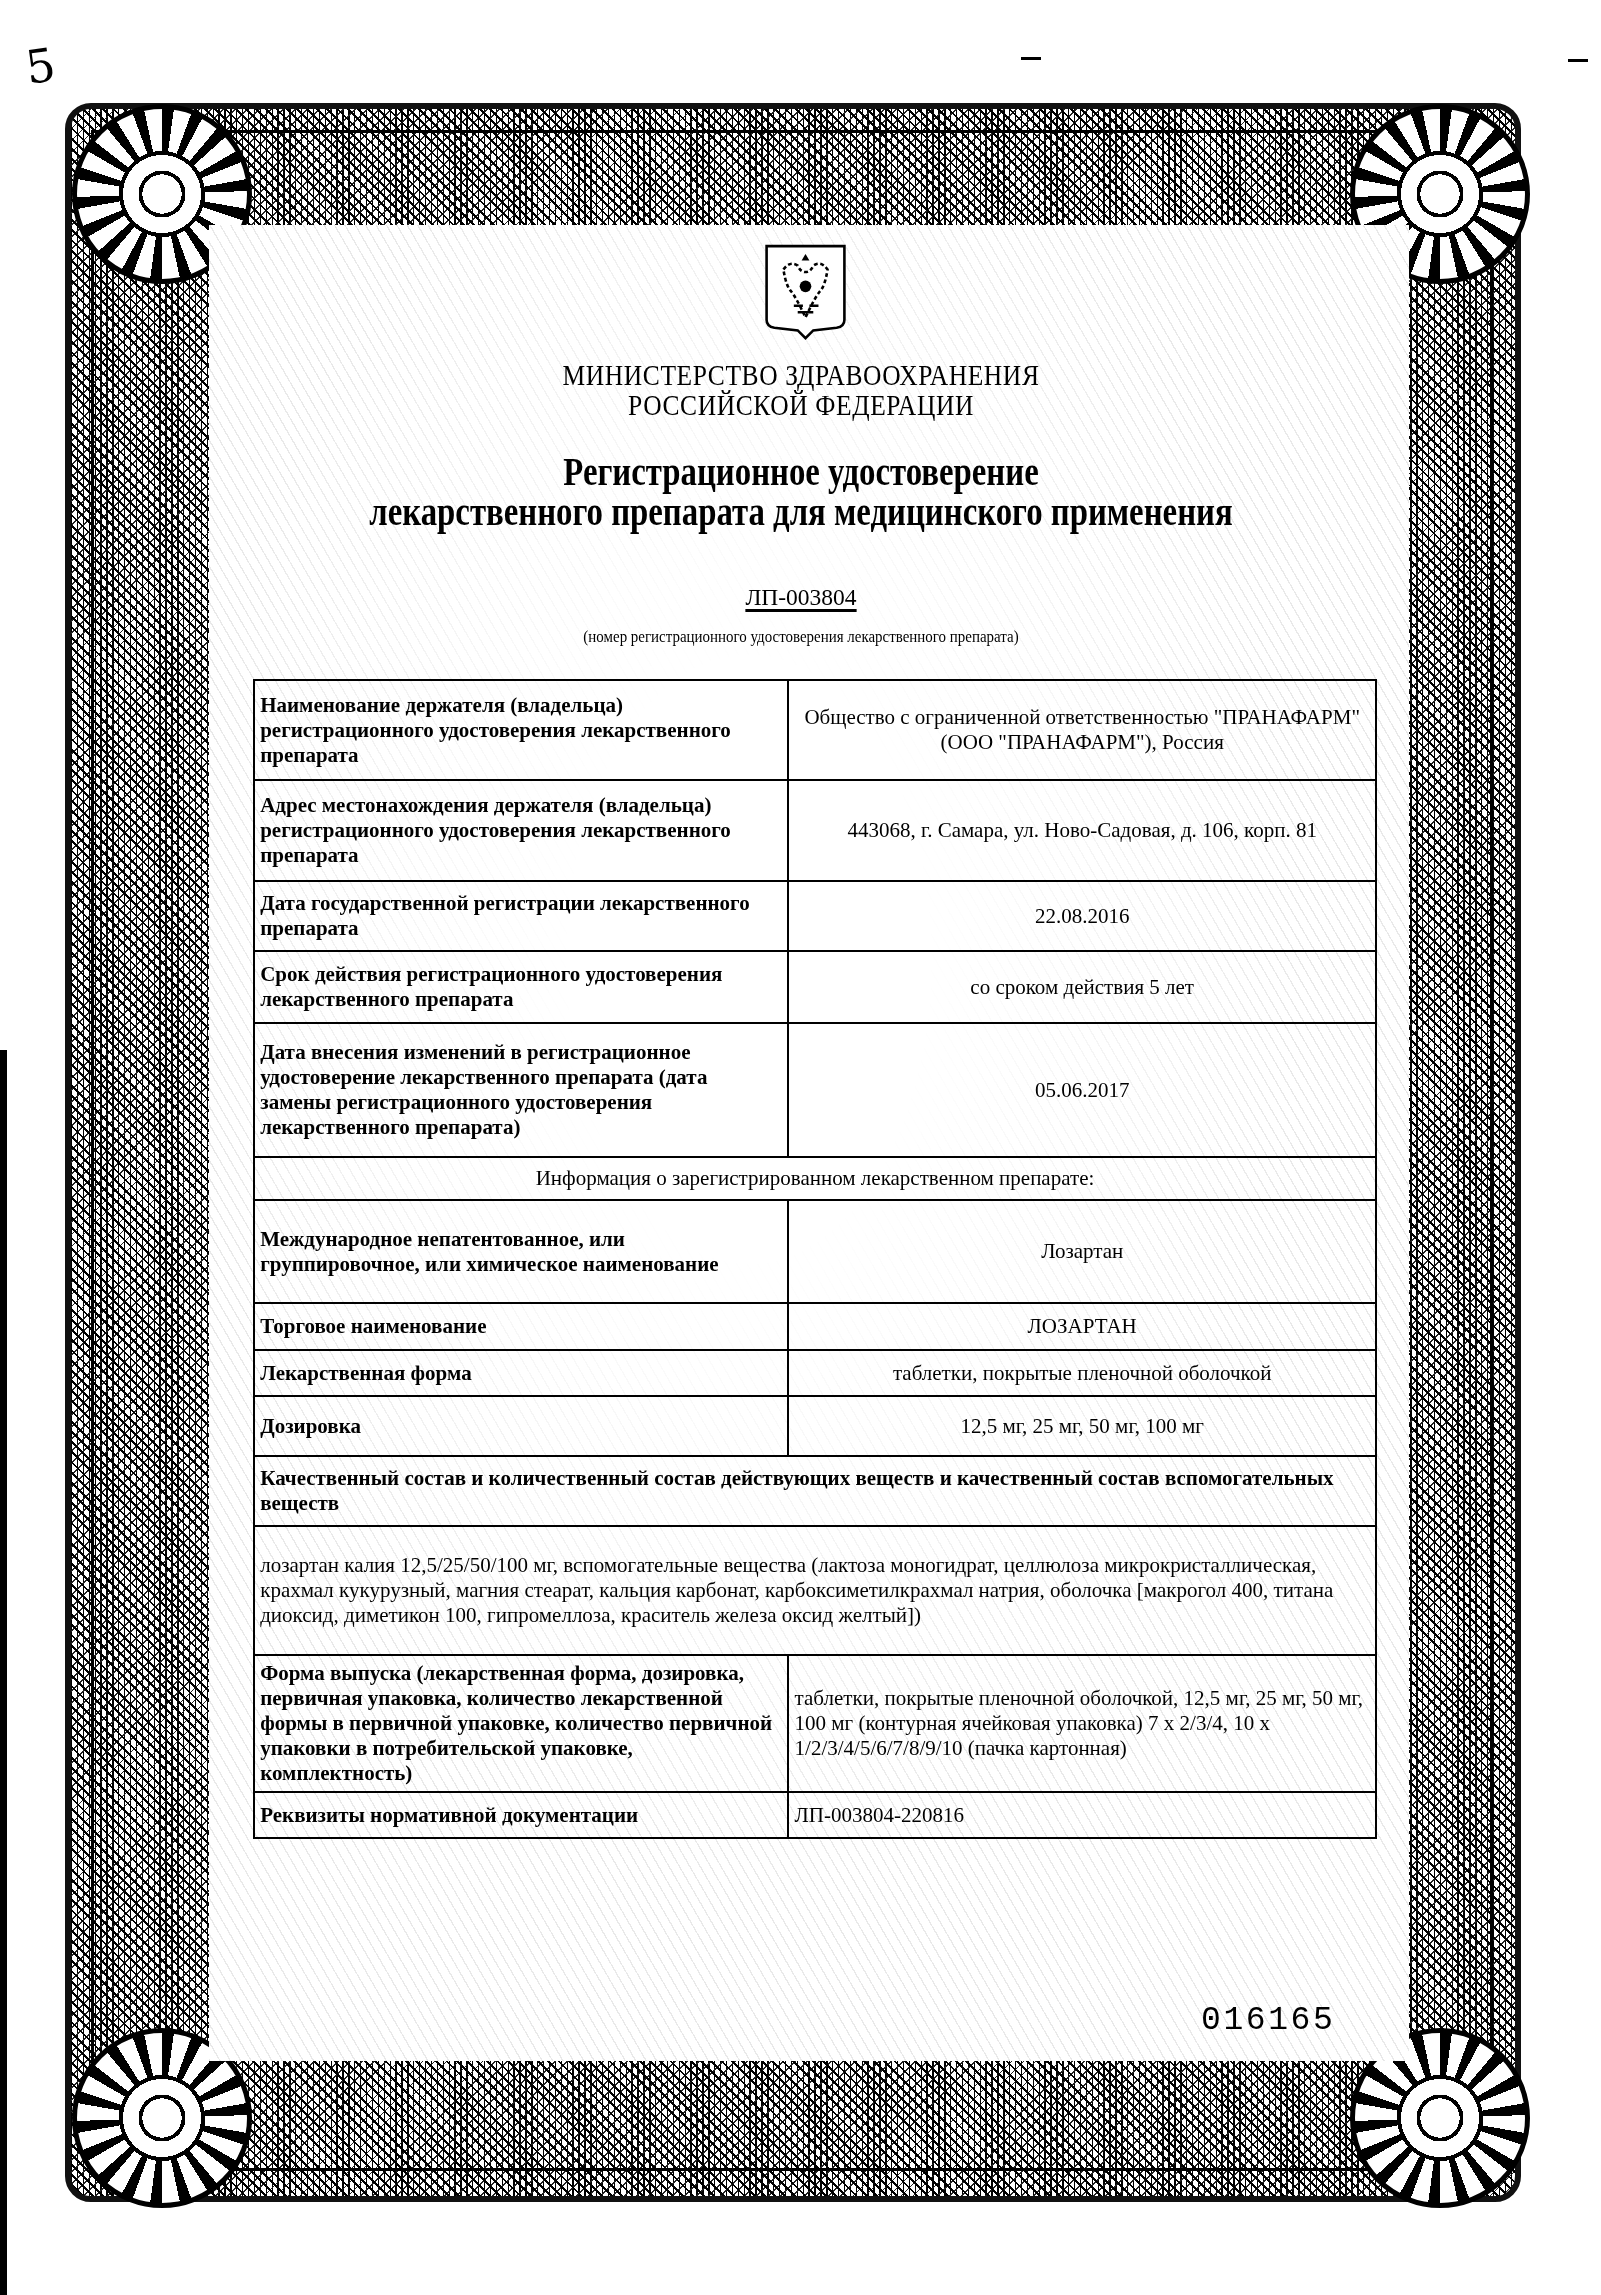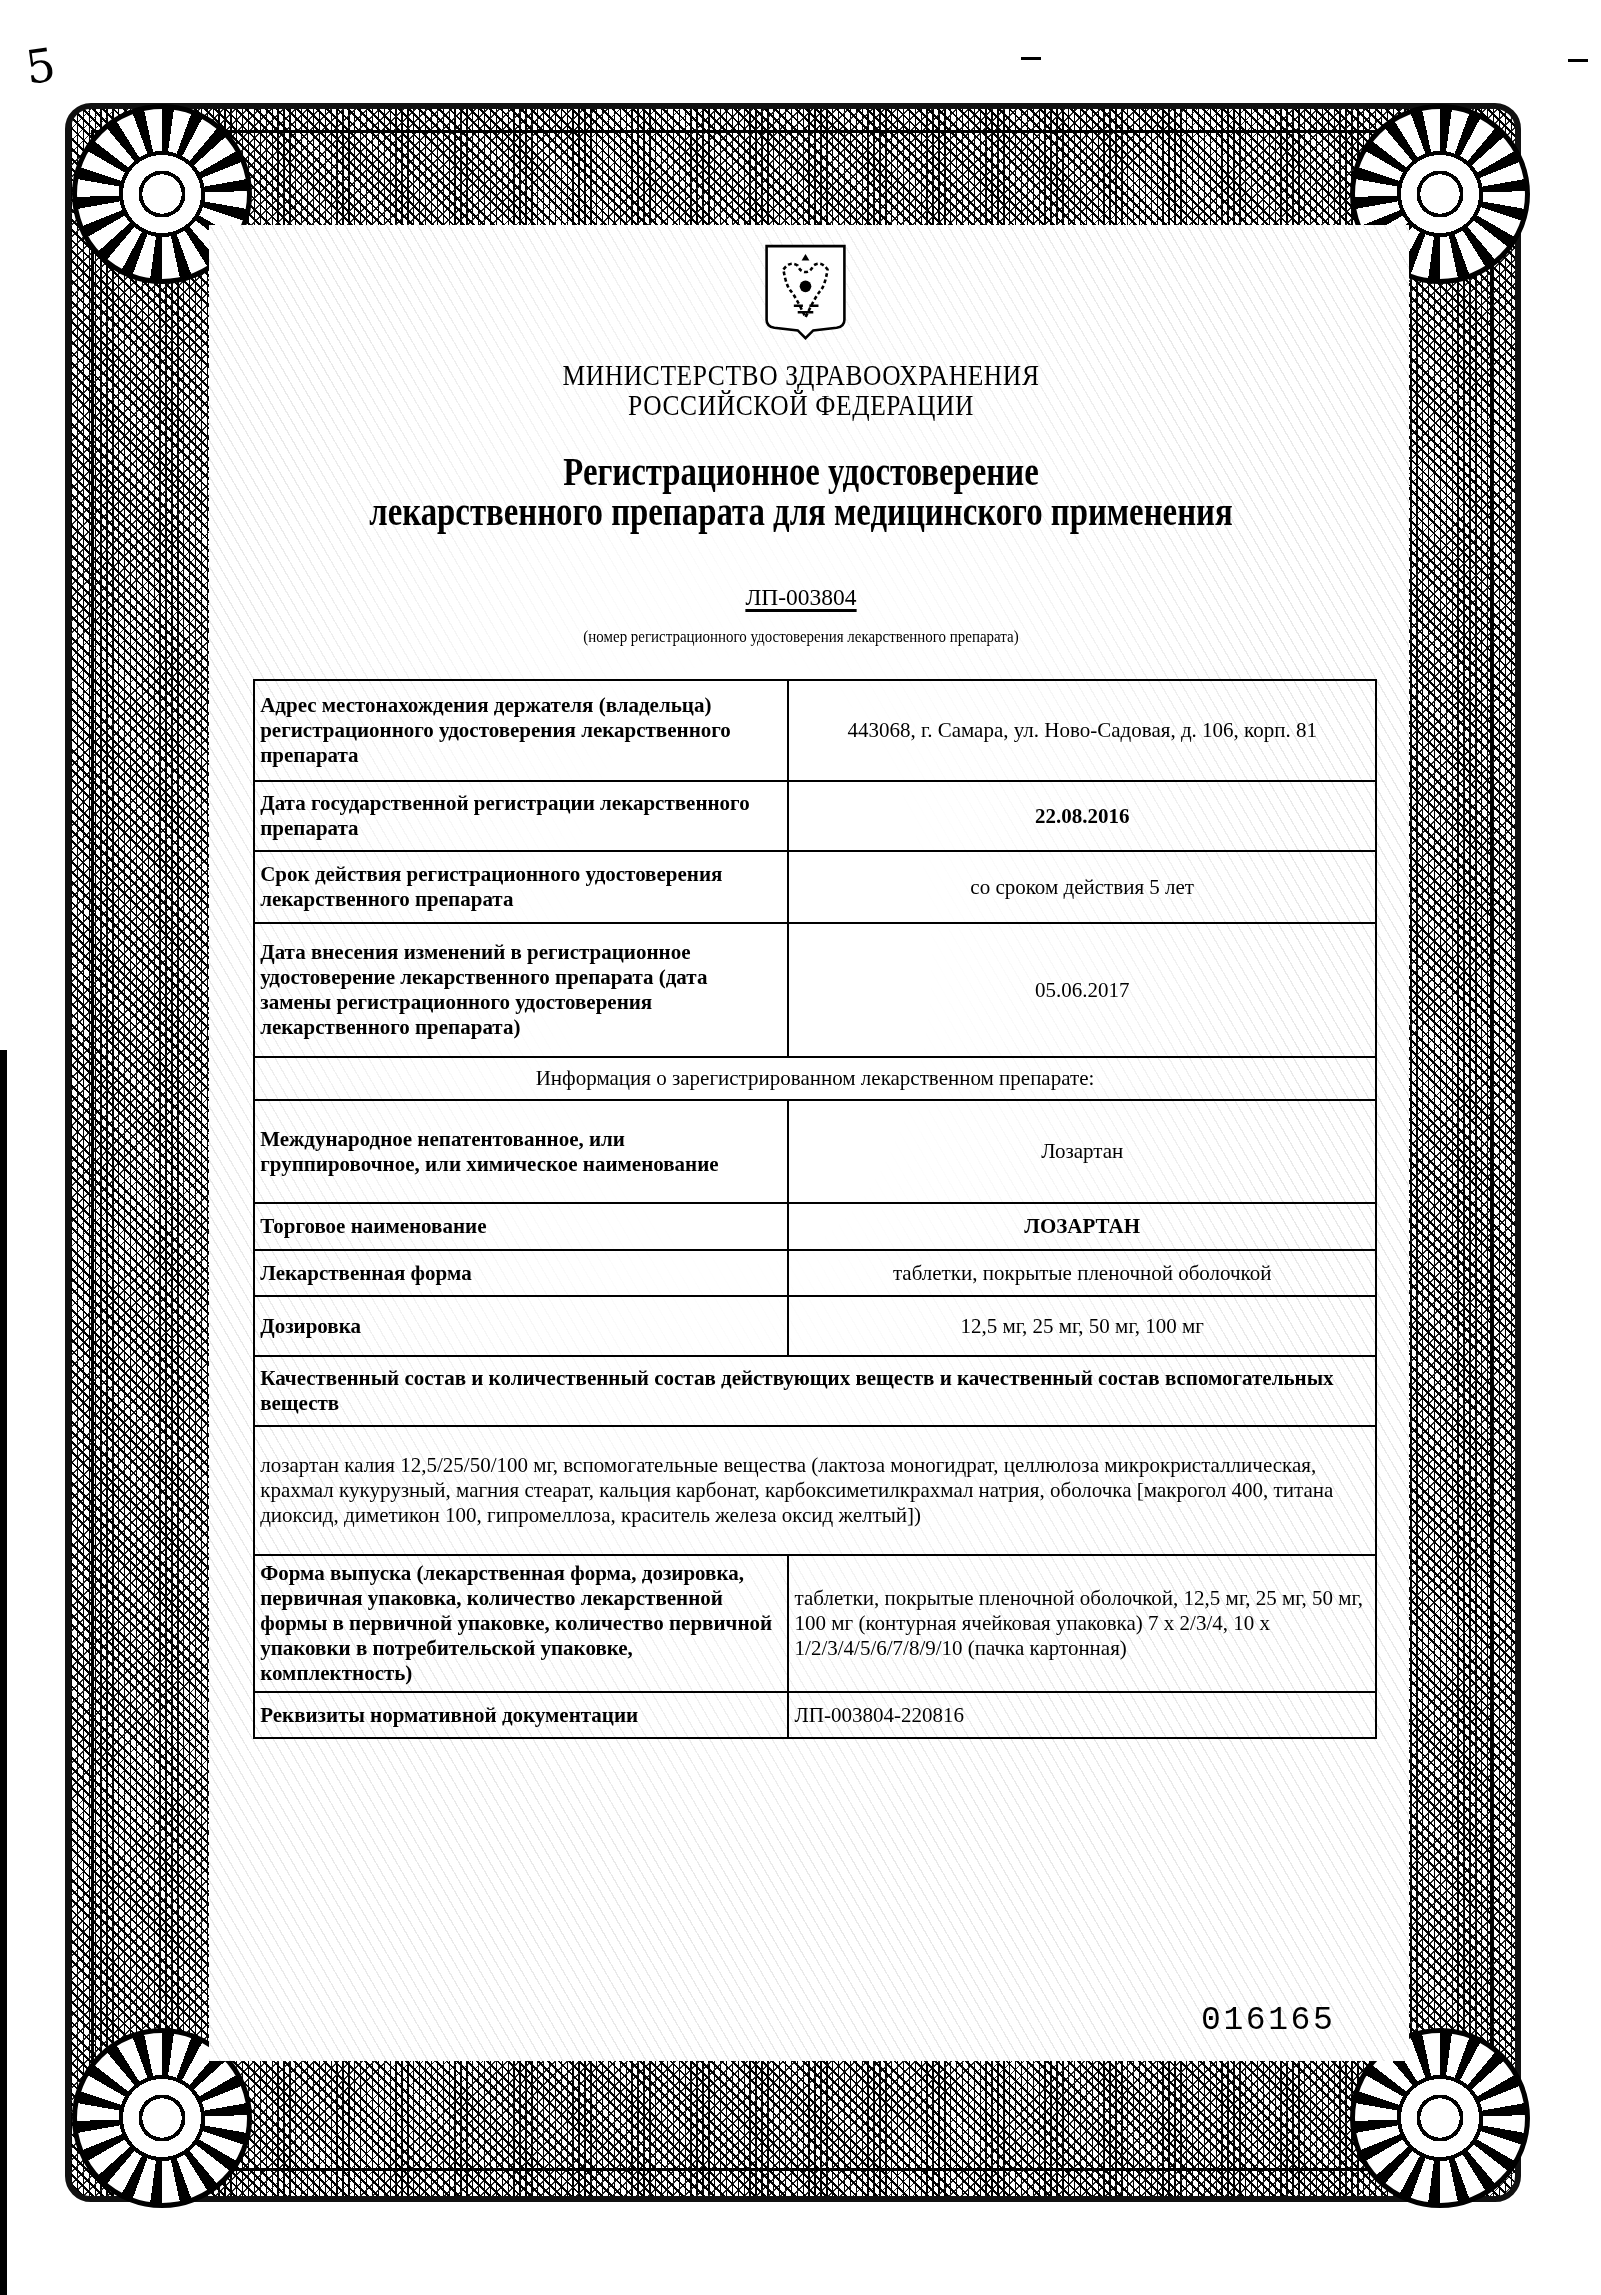--- a/index.html
+++ b/index.html
@@ -58,21 +58,21 @@
   
   table.cert { position: absolute; left: 253px; top: 679px; width: 1124px;
                border-collapse: collapse; font-size: 21px; line-height: 25px; }
   table.cert td { border: 2px solid #000; vertical-align: middle; padding: 2.6px 5.2px; }
   table.cert td.lbl { width: 522px; text-align: left; font-weight: bold; }
   table.cert td.val { text-align: center; }
   table.cert td.val.left { text-align: left; }
   table.cert td.section { text-align: center; }
   table.cert td.wide-lbl { font-weight: bold; text-align: left; }
   table.cert td.wide-val { text-align: left; }
-  .bold { font-weight: bold; }
+  .bold { font-weight: normal; }
 
   .serial { position: absolute; left: 1201px; top: 2002px; font-family: "Liberation Mono", monospace;
             font-size: 33px; letter-spacing: 2.6px; }
 </style>
 </head>
 <body>
 
 <div class="edge-strip" style="top:1050px;height:1246px;"></div>
 <div class="handmark">5</div>
 <div class="topdash" style="left:1021px;top:57px;"></div>
@@ -98,20 +98,24 @@
 
 <div class="ministry l1">МИНИСТЕРСТВО ЗДРАВООХРАНЕНИЯ</div>
 <div class="ministry l2">РОССИЙСКОЙ ФЕДЕРАЦИИ</div>
 <div class="title t1">Регистрационное удостоверение</div>
 <div class="title t2">лекарственного препарата для медицинского применения</div>
 <div class="regnum"><span>ЛП-003804</span></div>
 <div class="regcap">(номер регистрационного удостоверения лекарственного препарата)</div>
 
 <table class="cert">
   <tbody>
+    <tr style="height:100px;">
+      <td class="lbl">Наименование держателя (владельца) регистрационного удостоверения лекарственного препарата</td>
+      <td class="val">Общество с ограниченной ответственностью "ПРАНАФАРМ" (ООО "ПРАНАФАРМ"), Россия</td>
+    </tr>
     <tr style="height:101px;">
       <td class="lbl">Адрес местонахождения держателя (владельца) регистрационного удостоверения лекарственного препарата</td>
       <td class="val">443068, г. Самара, ул. Ново-Садовая, д. 106, корп. 81</td>
     </tr>
     <tr style="height:70px;">
       <td class="lbl">Дата государственной регистрации лекарственного препарата</td>
       <td class="val bold">22.08.2016</td>
     </tr>
     <tr style="height:72px;">
       <td class="lbl">Срок действия регистрационного удостоверения лекарственного препарата</td>

